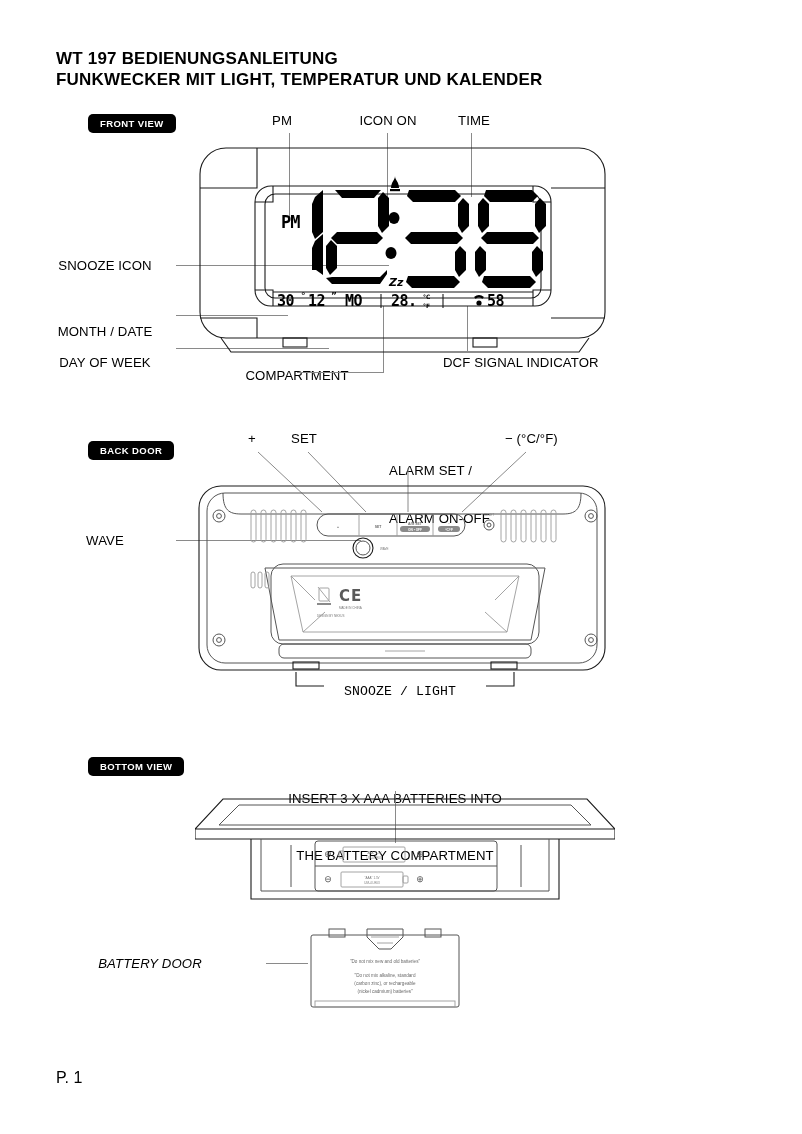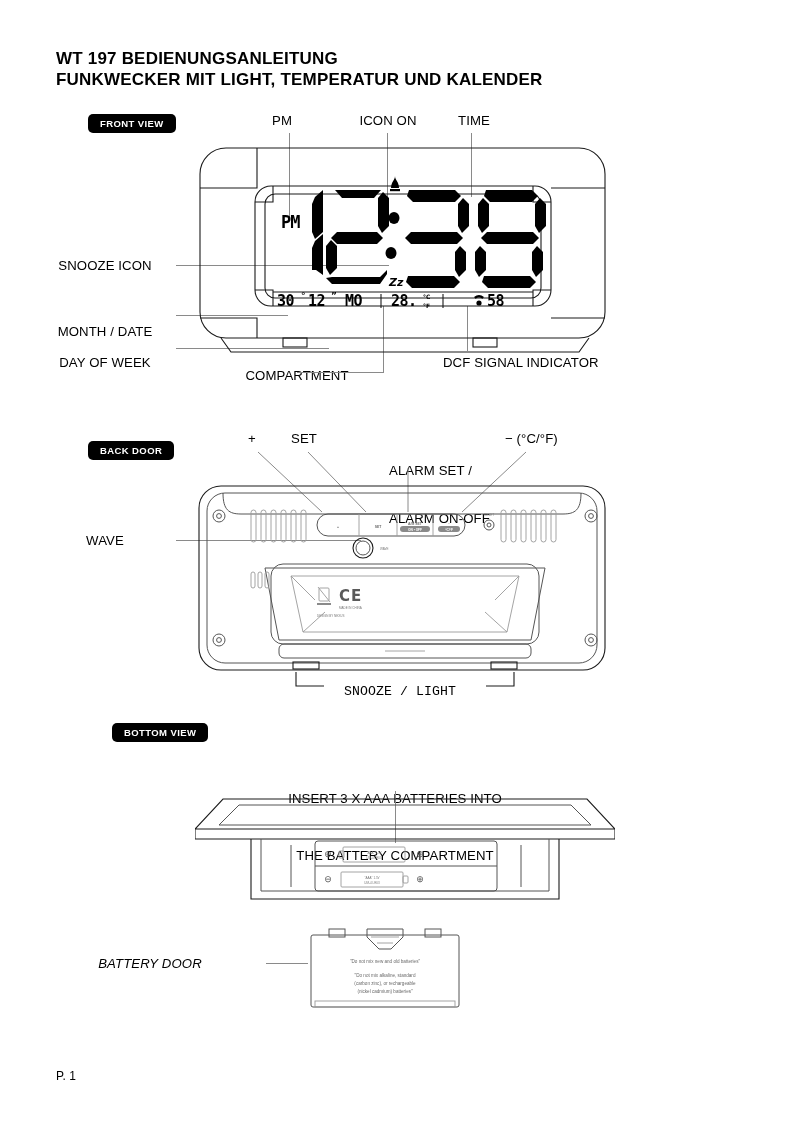--- a/index.html
+++ b/index.html
@@ -62,21 +62,21 @@
   .lcd-text { font-family: "DejaVu Sans", sans-serif; }
 
   .seg { fill: #000; }
 
   .tiny { font-size: 3.4px; fill: #6e6e6e; font-family: "Liberation Sans", sans-serif; }
   .tiny2 { font-size: 3px; fill: #7a7a7a; font-family: "Liberation Sans", sans-serif; }
   .warn { font-size: 4.6px; fill: #6b6b6b; font-family: "Liberation Sans", sans-serif; }
 
   .pagenum {
     position: absolute; left: 56px; top: 1069px;
-    font-size: 12px;
+    font-size: 16px;
   }
 </style>
 </head>
 <body>
 
 <div class="page">
 
   <div class="title-block">
     <div>WT 197 BEDIENUNGSANLEITUNG</div>
     <div>FUNKWECKER MIT LIGHT, TEMPERATUR UND KALENDER</div>
@@ -315,21 +315,21 @@
 
     <rect class="o" x="98" y="182" width="26" height="7"></rect>
     <rect class="o" x="296" y="182" width="26" height="7"></rect>
   </svg>
 
   <svg class="diag" style="left:290px; top:670px;" width="230" height="26">
     <path d="M6 2 L 6 16 L 34 16" fill="none" stroke="#1a1a1a" stroke-width="1.1"></path>
     <path d="M224 2 L 224 16 L 196 16" fill="none" stroke="#1a1a1a" stroke-width="1.1"></path>
   </svg>
 
-  <div class="badge" style="left:88px; top:723px;margin-left:24px;">BOTTOM VIEW</div>
+  <div class="badge" style="left:88px; top:757px;">BOTTOM VIEW</div>
 
   <div class="lbl c" style="left:230px; top:751px; width:330px; line-height:19px;">
     <div>INSERT 3 X AAA BATTERIES INTO</div>
     <div>THE BATTERY COMPARTMENT</div>
   </div>
   <div class="ln v" style="left:395px; top:791px; height:52px;"></div>
 
   <svg class="draw" style="left:195px; top:795px;" width="420" height="110" viewBox="0 0 420 110">
 
     <path class="o" d="M28 4 L 392 4 L 420 34 L 0 34 Z"></path>

